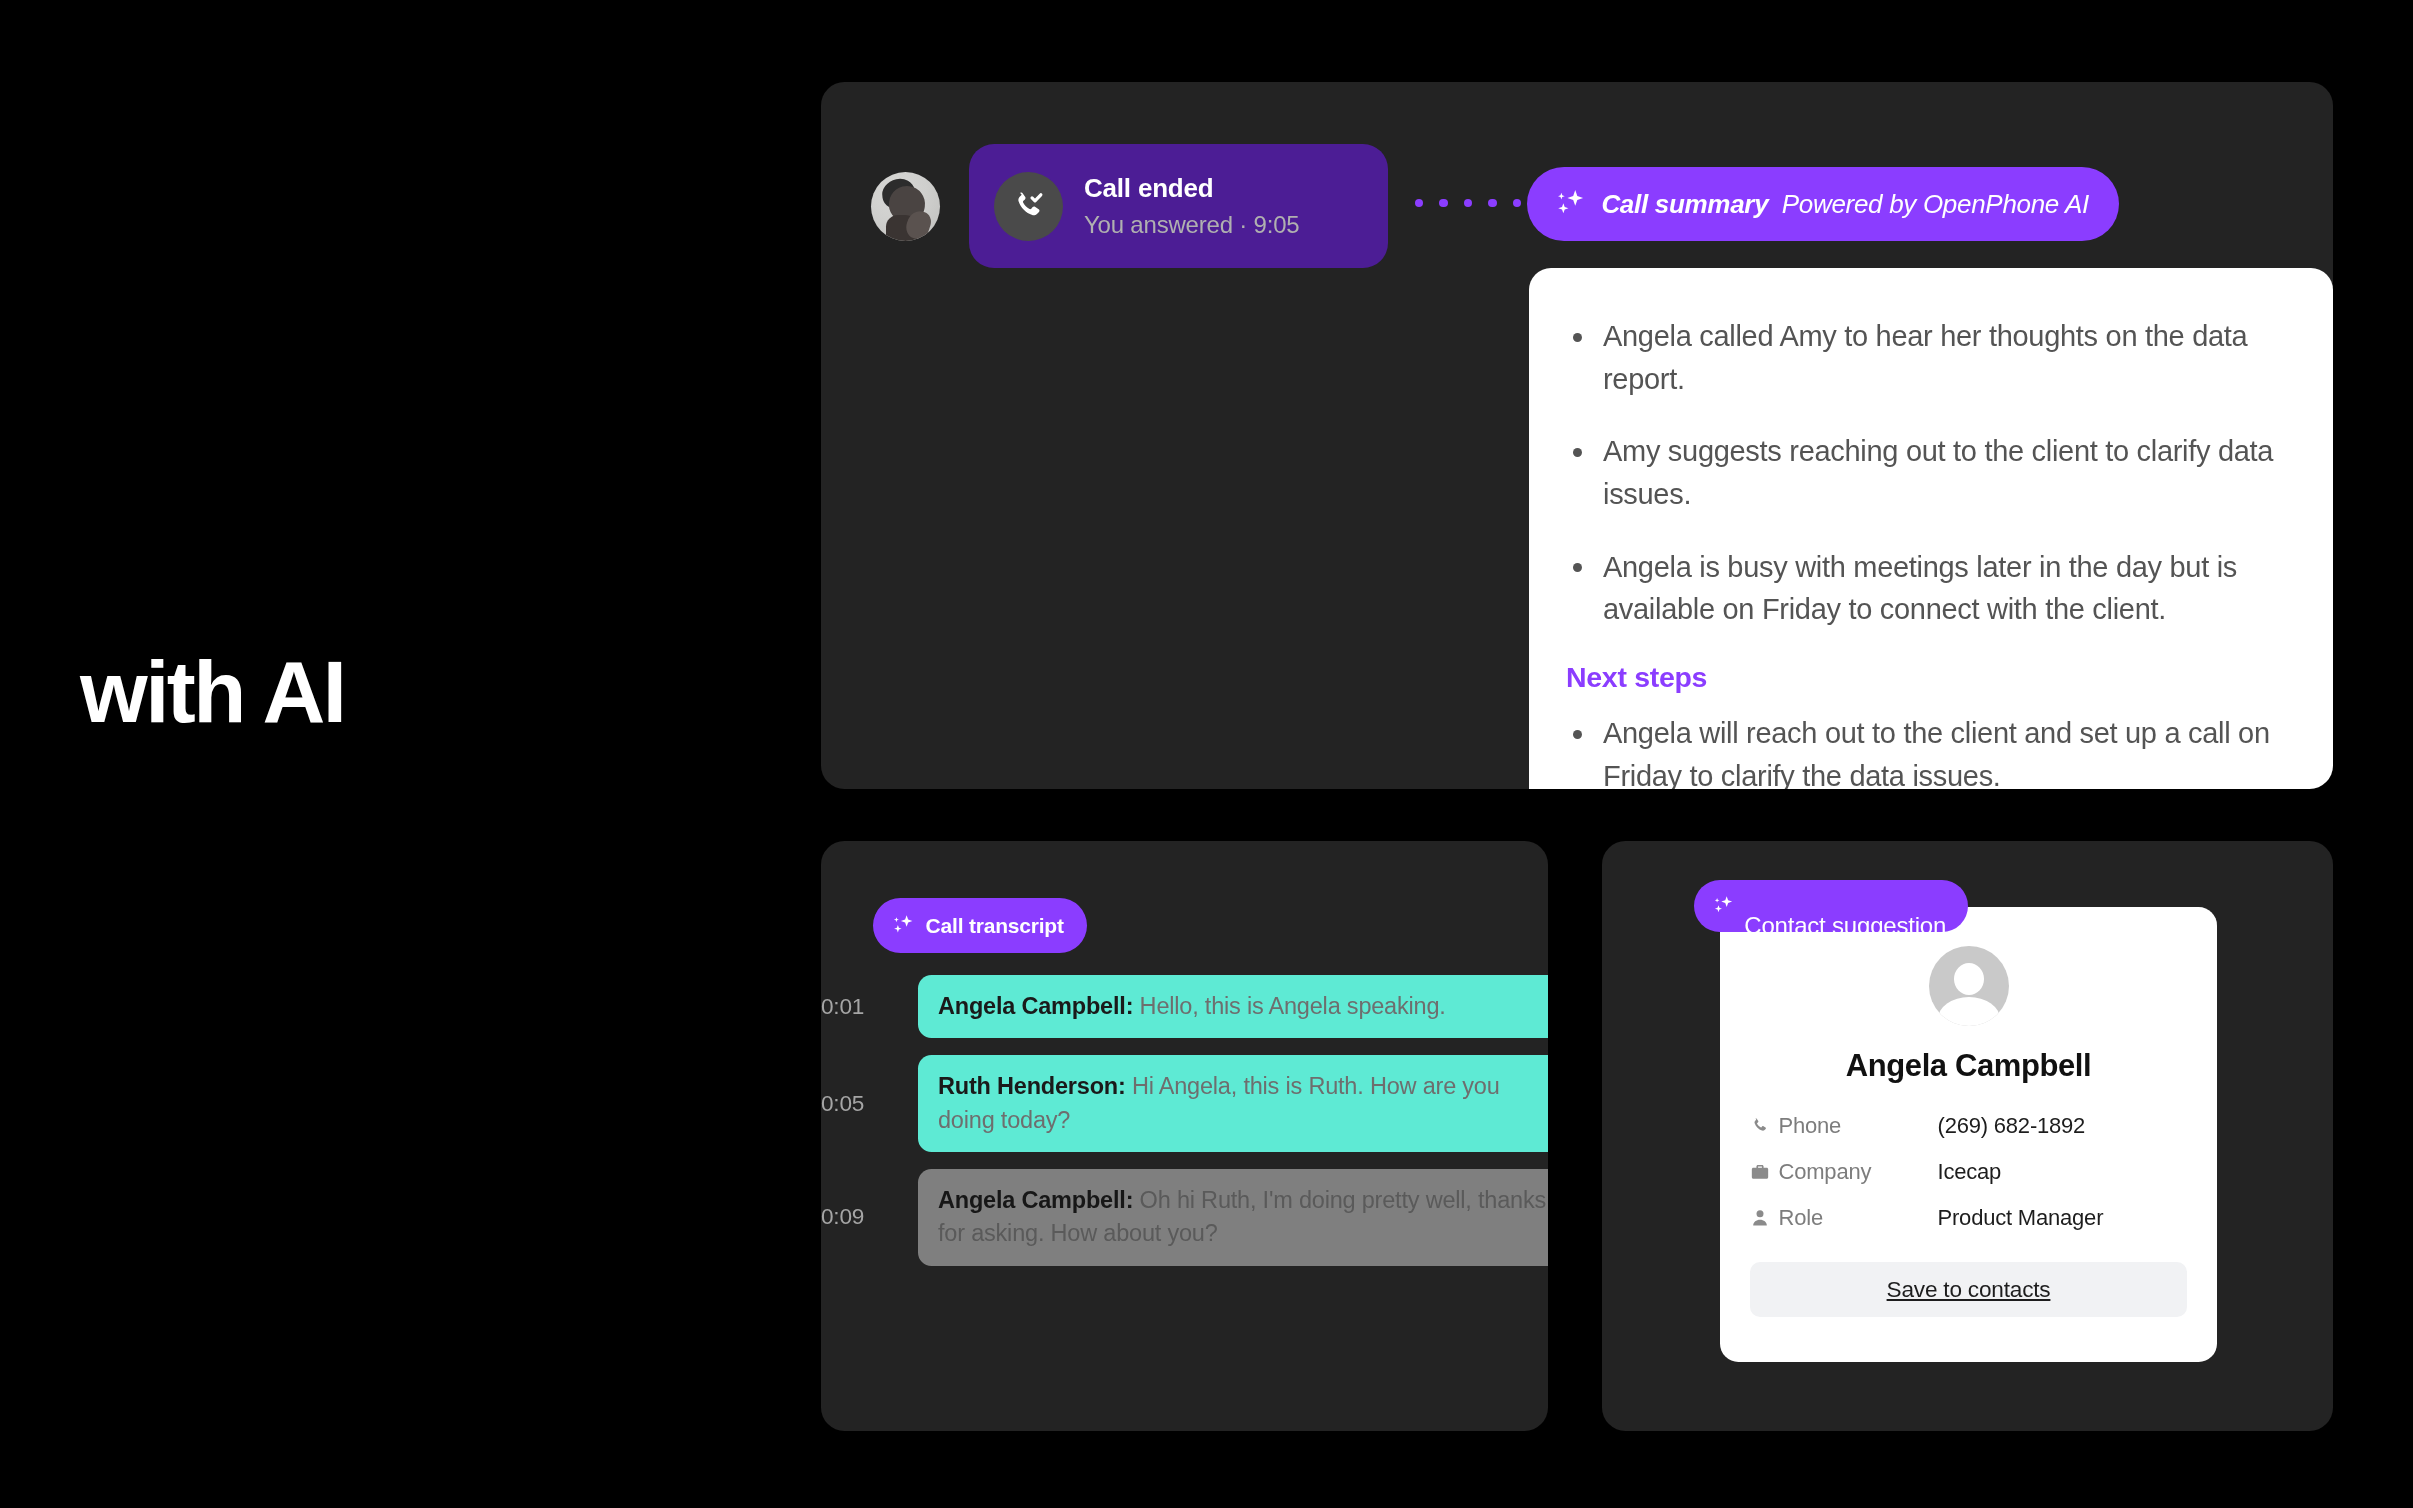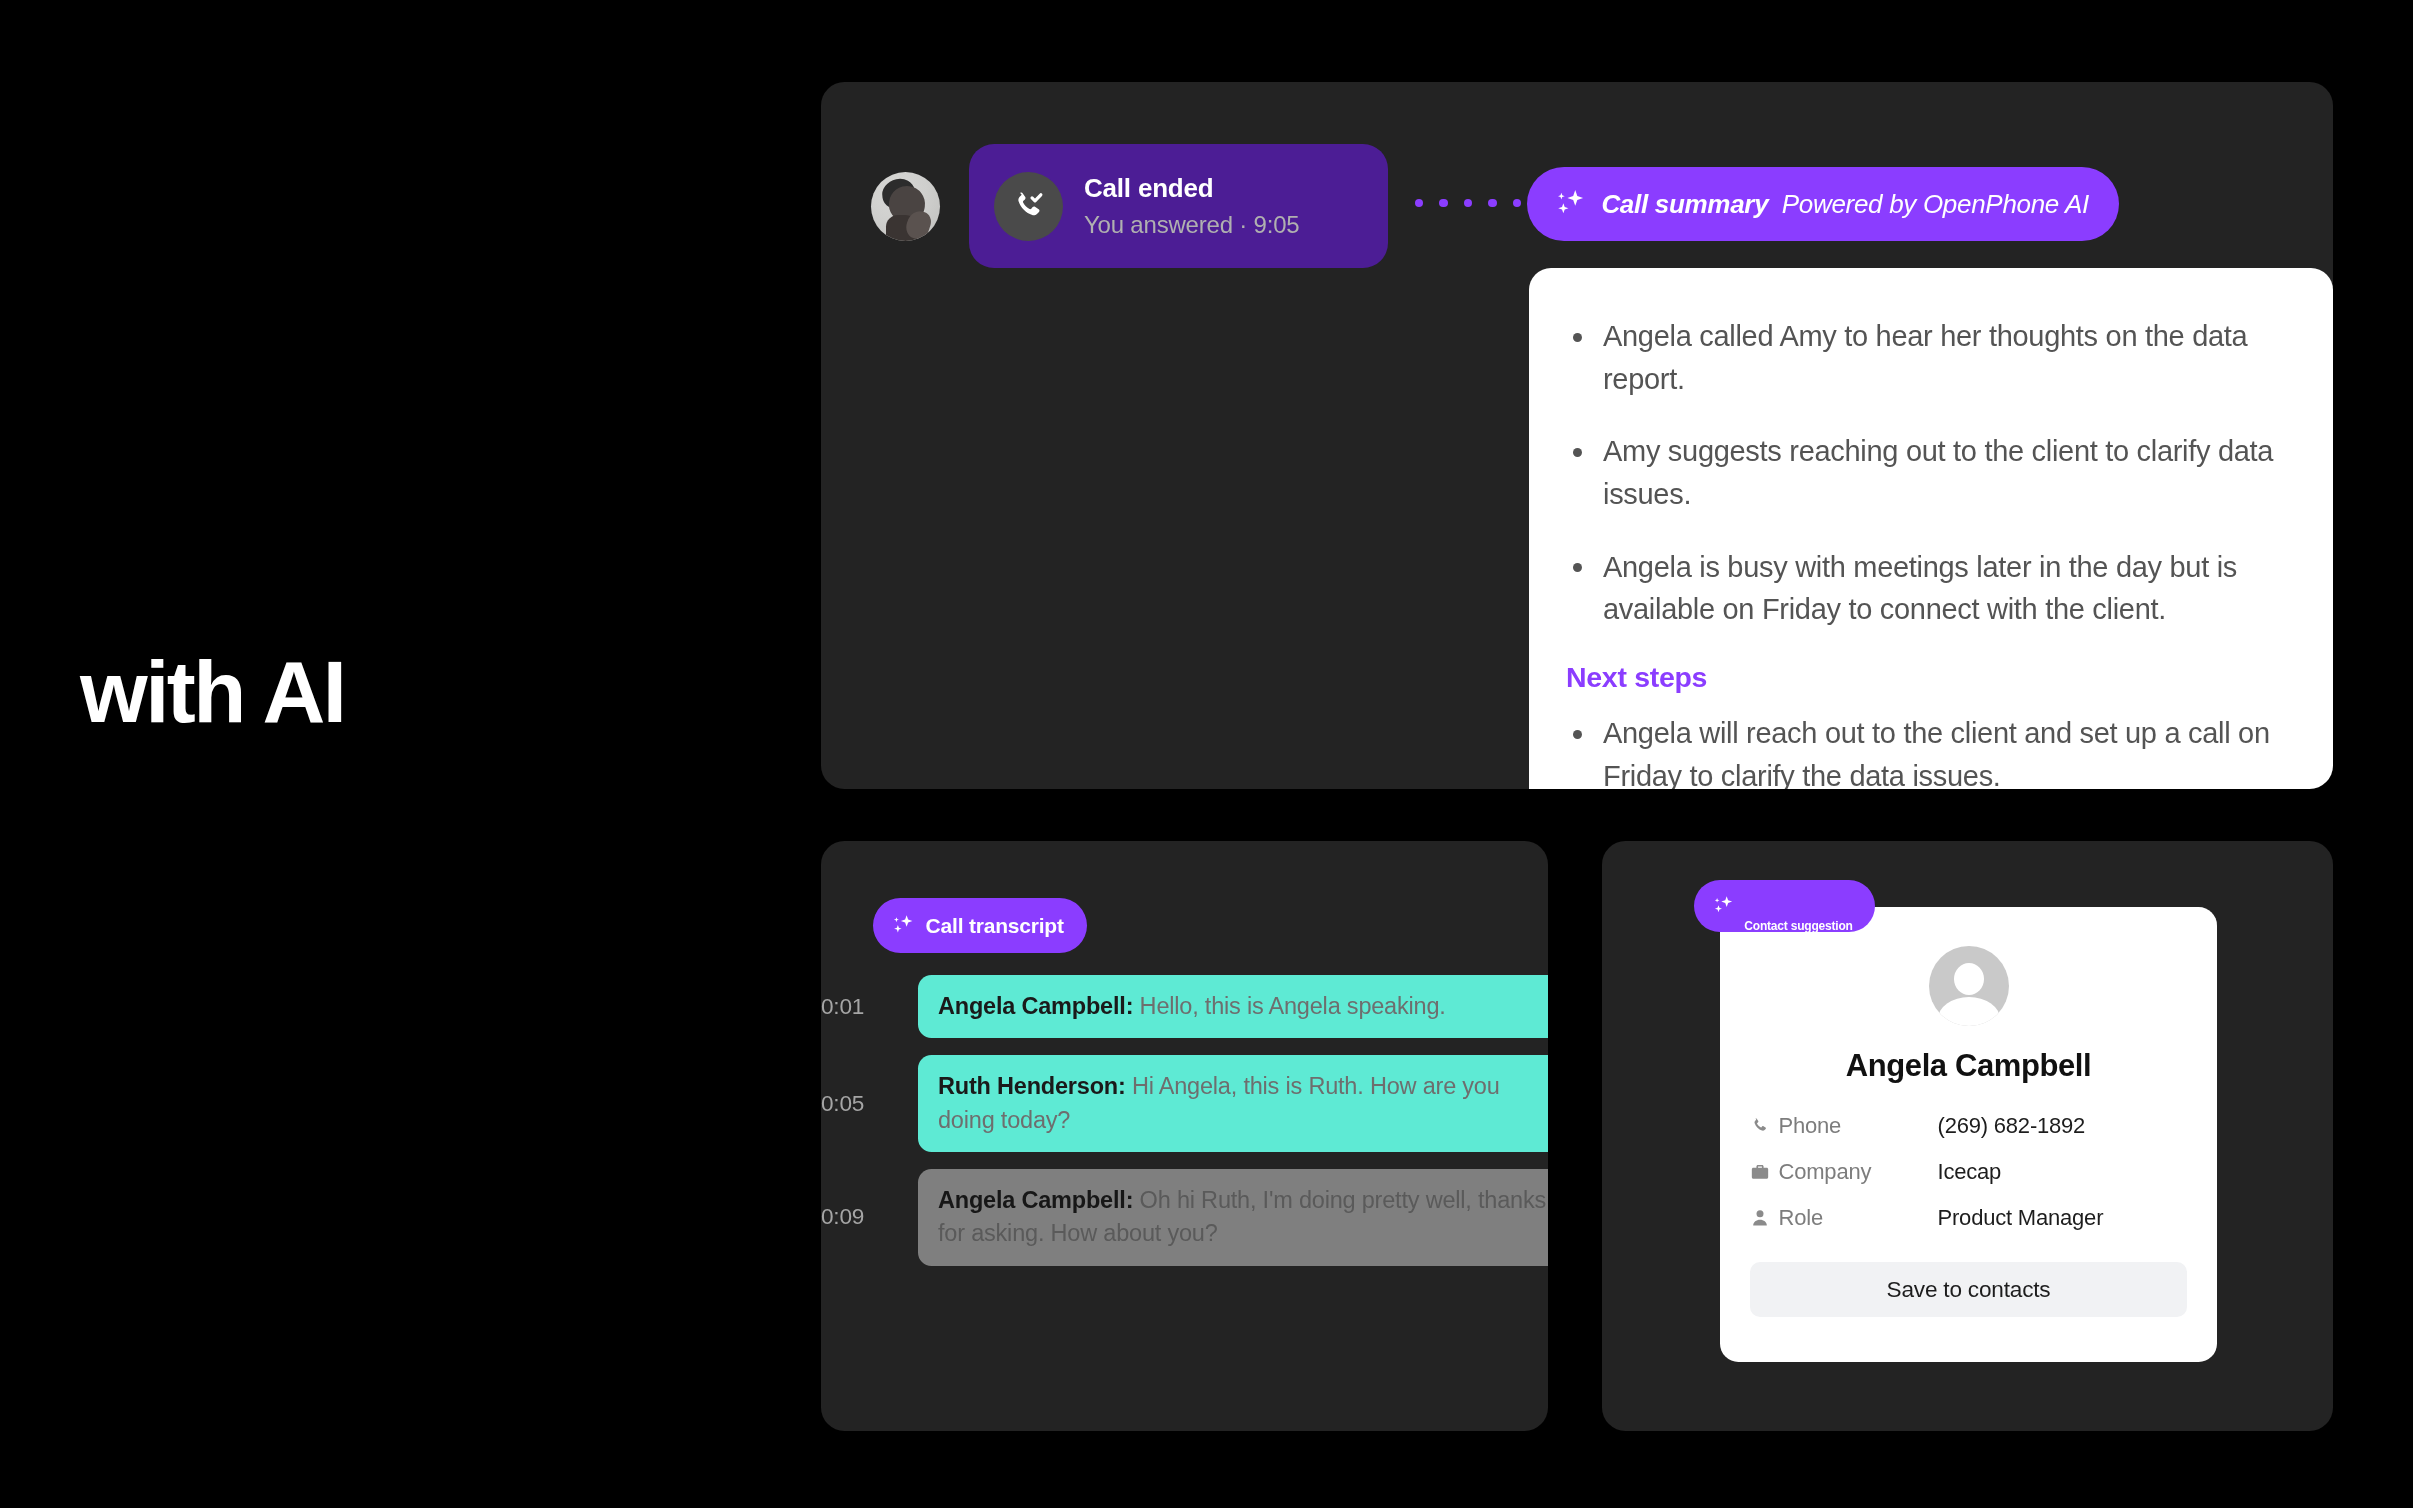--- a/index.html
+++ b/index.html
@@ -112,21 +112,21 @@
   }
   .badge-transcript .sparkle { width: 25px; height: 25px; margin-right: 9.2px; flex:none; }
   .badge-transcript span { font-size: 21px; font-weight: 700; letter-spacing: -0.2px; }
 
   .badge-contact {
     left: 1694px; top: 880px; height: 52px;
     padding: 0 22px 0 18.4px;
     z-index: 5;
   }
   .badge-contact .sparkle { width: 23.5px; height: 23.5px; margin-right: 8.4px; flex:none; }
-  .badge-contact span { font-size: 12px; font-weight: 700; letter-spacing: -0.2px; margin-top: 40px; }
+  .badge-contact span { font-size: 24px; font-weight: 400; letter-spacing: -0.2px; margin-top: 40px; }
 
   
   .summary-card {
     position: absolute;
     left: 1529px; top: 268px;
     width: 804px;            
     height: 521px;
     background: #ffffff;
     border-radius: 22px 22px 0 0;
     padding: 47px 28px 0 37px;
@@ -221,20 +221,21 @@
     border: none;
     border-radius: 10px;
     width: 100%;
     height: 55px;
     color: #1d1d1d;
     font-size: 22.6px;
     font-weight: 400;
     font-family: "Liberation Sans", sans-serif;
     letter-spacing: -0.2px;
     cursor: pointer;
+    text-decoration: underline;
   }
 </style>
 </head>
 <body>
 
 <div class="stage">
 
   <h1 class="headline">
     <span class="l2">with AI</span>
   </h1>

